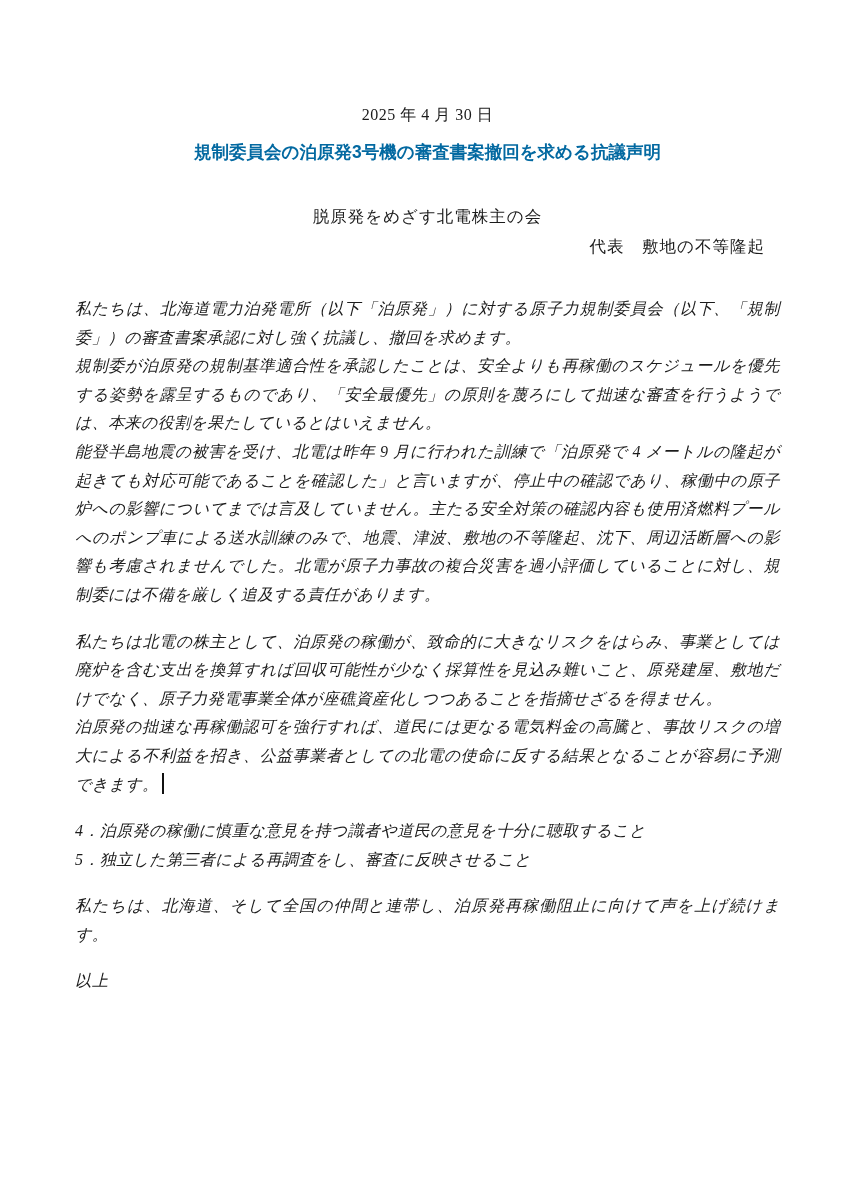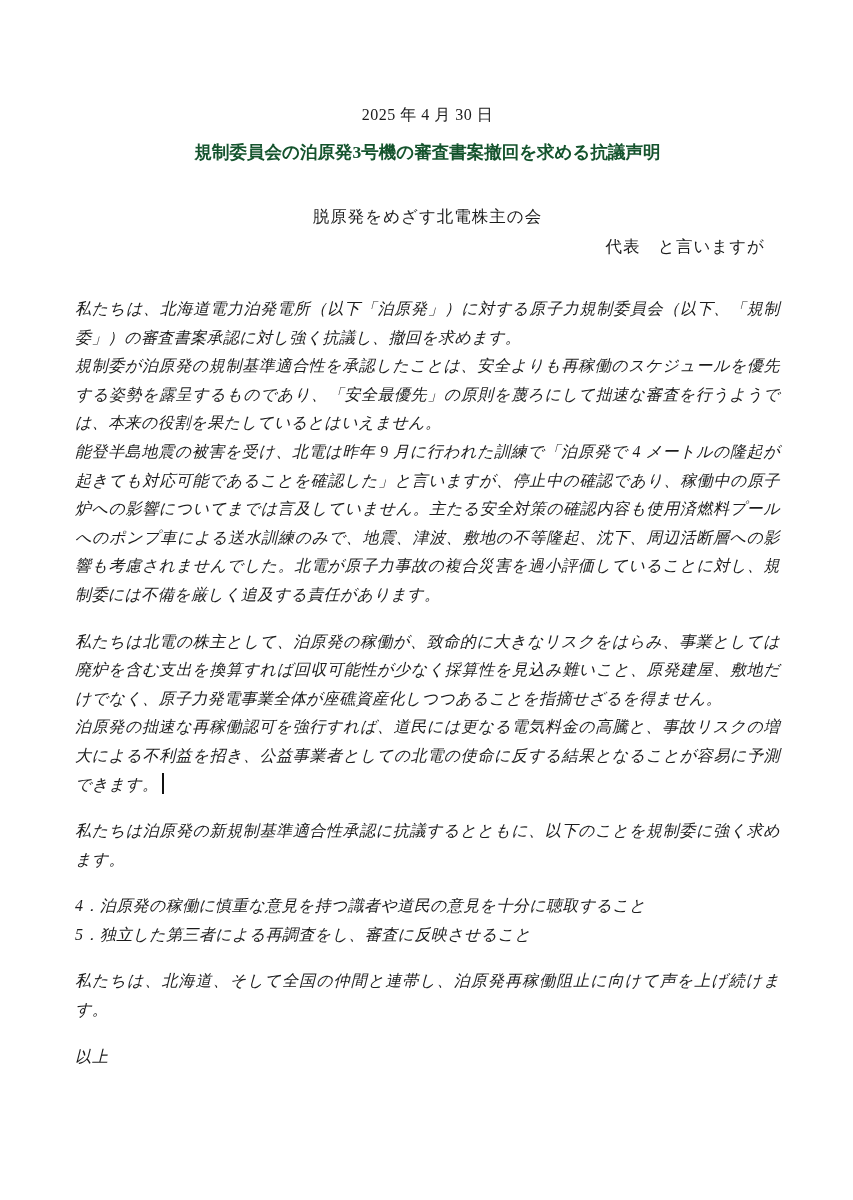--- a/index.html
+++ b/index.html
@@ -20,25 +20,25 @@
   }
   .date-line {
     text-align: center;
     font-size: 16px;
     line-height: 24px;
     letter-spacing: 0.5px;
   }
   .doc-title {
     margin: 12px 0 0 0;
     text-align: center;
-    font-family: Liberation Serif, serif;
+    font-family: Liberation Sans, sans-serif;
     font-weight: 700;
     font-size: 17.5px;
     line-height: 26px;
-    color: #14532d;
+    color: #0369a1;
   }
   .sig-org {
     margin-top: 37px;
     text-align: center;
     font-size: 16.5px;
     line-height: 30px;
     letter-spacing: 1px;
   }
   .sig-rep {
     text-align: right;
@@ -87,21 +87,21 @@
 
   <h1 class="doc-title">
     <span>規制委員会の泊原発3号機の審査書案撤回を求める抗議声明</span>
   </h1>
 
   <div class="sig-org">
     <span>脱原発をめざす北電株主の会</span>
   </div>
 
   <div class="sig-rep">
-    <span>代表　と言いますが</span>
+    <span>代表　敷地の不等隆起</span>
   </div>
 
   <div class="doc-body">
 
     <p>
       <span>私たちは、北海道電力泊発電所（以下「泊原発」）に対する原子力規制委員会（以下、「規制委」）の審査書案承認に対し強く抗議し、撤回を求めます。</span>
     </p>
 
 
     <p>
@@ -113,23 +113,20 @@
     </p>
 
     <p class="gap">
       <span>私たちは北電の株主として、泊原発の稼働が、致命的に大きなリスクをはらみ、事業としては廃炉を含む支出を換算すれば回収可能性が少なく採算性を見込み難いこと、原発建屋、敷地だけでなく、原子力発電事業全体が座礁資産化しつつあることを指摘せざるを得ません。</span>
     </p>
 
     <p>
       <span>泊原発の拙速な再稼働認可を強行すれば、道民には更なる電気料金の高騰と、事故リスクの増大による不利益を招き、公益事業者としての北電の使命に反する結果となることが容易に予測できます。</span><span class="caret"></span>
     </p>
 
-    <p class="gap">
-      <span>私たちは泊原発の新規制基準適合性承認に抗議するとともに、以下のことを規制委に強く求めます。</span>
-    </p>
 
     <p class="gap">
       <span>4．泊原発の稼働に慎重な意見を持つ識者や道民の意見を十分に聴取すること</span>
     </p>
 
     <p>
       <span>5．独立した第三者による再調査をし、審査に反映させること</span>
     </p>
 
     <p class="gap">

